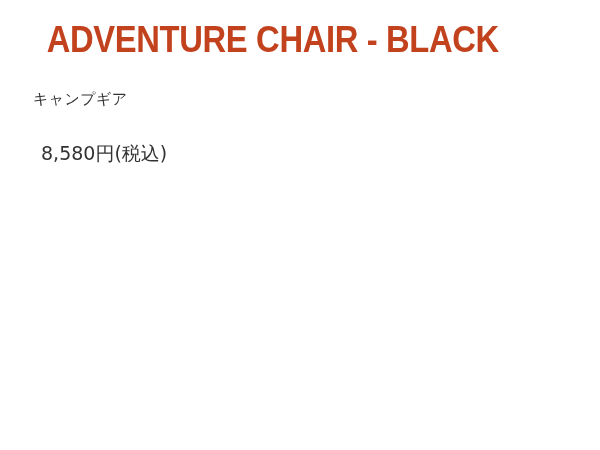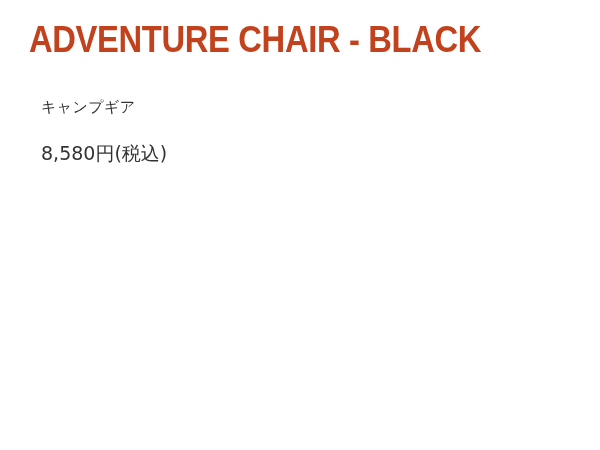--- a/index.html
+++ b/index.html
@@ -16,20 +16,21 @@
     -webkit-font-smoothing: antialiased;
     overflow: hidden;
   }
 
   .page {
     position: relative;
     width: 600px;
     height: 450px;
     background: #ffffff;
     box-sizing: border-box;
+    text-align: center;
   }
 
   .product-pane {
     position: absolute;
     left: 29px;
     top: 20px;
     right: 20px;
   }
 
   .product-title {
@@ -40,21 +41,21 @@
     line-height: 40px;
     font-weight: 700;
     letter-spacing: -0.4px;
     color: #c3421e;
     white-space: nowrap;
     transform: scaleX(0.885);
     transform-origin: 0 50%;
   }
 
   .product-category {
-    margin: 12px;
+    margin: 4px;
     padding: 0;
     position: absolute;
     top: 64px;
     left: 0;
     font-family: "DejaVu Sans", "Liberation Sans", sans-serif;
     font-size: 15px;
     line-height: 22px;
     font-weight: 400;
     color: #333333;
     letter-spacing: 0.4px;

